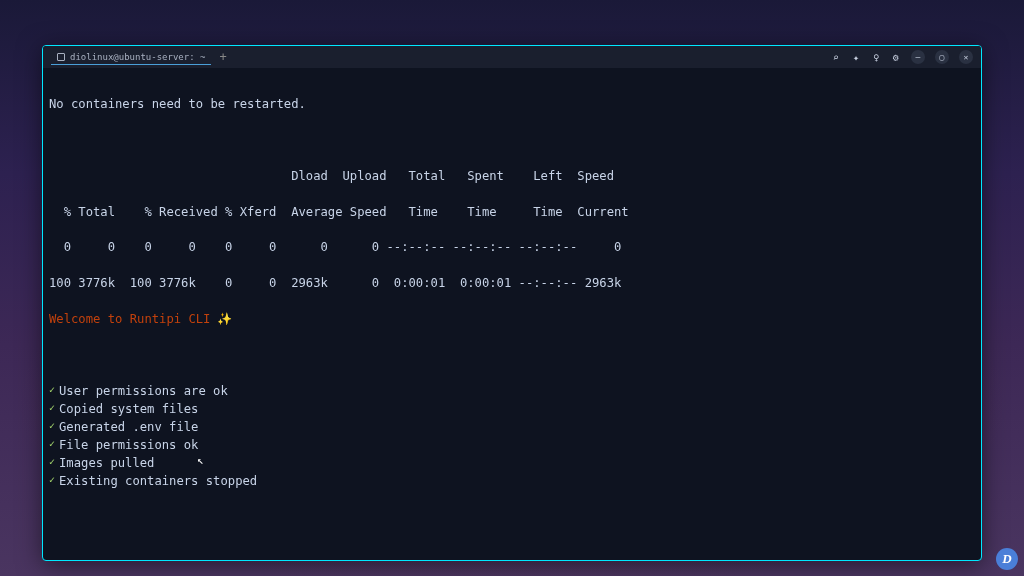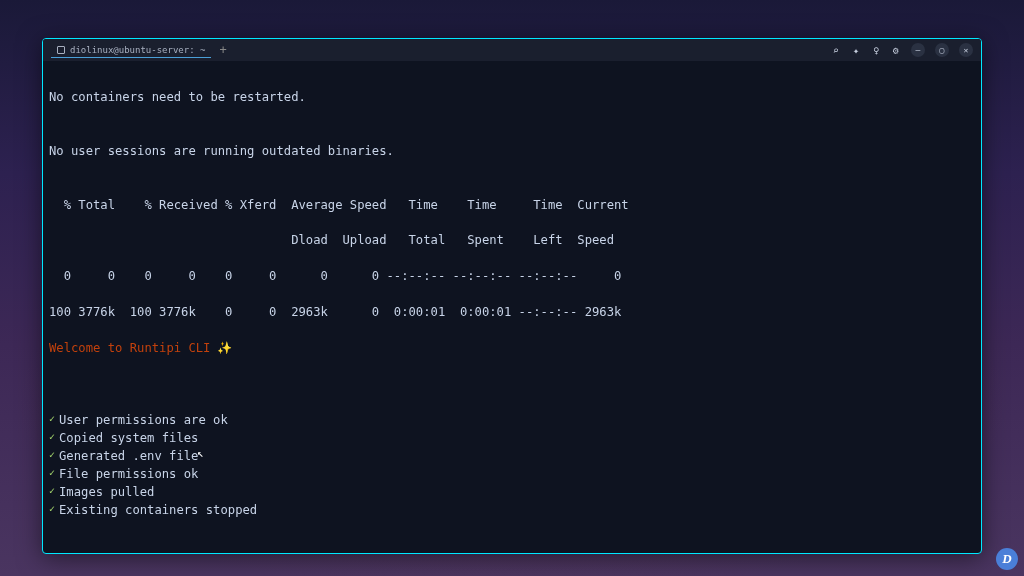--- a/index.html
+++ b/index.html
@@ -1,19 +1,19 @@
 <!DOCTYPE html>
 <html><head>
 <meta charset="utf-8">
 <style>
 *{margin:0;padding:0;box-sizing:border-box}
 body{width:1024px;height:576px;background:linear-gradient(180deg,#1a1938 0%,#2d2150 30%,#3d2856 60%,#4a3560 100%);font-family:ui-monospace,Consolas,monospace;overflow:hidden;position:relative}
 .bg-moon{position:absolute;left:410px;top:260px;width:180px;height:180px;border-radius:50%;background:radial-gradient(circle at 45% 35%,#e8d8c8,#d4c0a8 40%,rgba(180,150,120,0.6) 70%,transparent);filter:blur(2px);opacity:0.45}
 .bg-haze{position:absolute;inset:0;background:radial-gradient(ellipse 500px 200px at 50% 70%,rgba(180,80,80,0.15),transparent)}
-.terminal-window{position:absolute;left:42px;top:38px;width:940px;height:516px;background:#0e1320;border:1px solid #00e8ff;border-radius:4px;box-shadow:0 4px 24px rgba(0,0,0,0.5);display:flex;flex-direction:column;overflow:hidden}
+.terminal-window{position:absolute;left:42px;top:45px;width:940px;height:516px;background:#0e1320;border:1px solid #00e8ff;border-radius:4px;box-shadow:0 4px 24px rgba(0,0,0,0.5);display:flex;flex-direction:column;overflow:hidden}
 .titlebar{height:22px;background:#1a1f2e;display:flex;align-items:center;padding:0 8px;color:#a8b0c0;font-size:9px}
 .tab-area{display:flex;align-items:center;gap:8px}
 .tab{display:flex;align-items:center;gap:5px;padding:2px 6px;border-bottom:1px solid #4a9fd8;font-size:9px}
 .tab-icon{width:8px;height:8px;border:1px solid #a8b0c0;border-radius:1px}
 .add-tab{font-size:12px;color:#888}
 .titlebar-right{margin-left:auto;display:flex;align-items:center;gap:10px;color:#c8d0e0}
 .tb-icon{width:10px;height:10px;display:inline-flex;align-items:center;justify-content:center;font-size:10px;cursor:pointer}
 .win-btn{width:14px;height:14px;border-radius:50%;display:flex;align-items:center;justify-content:center;background:#2a3142;font-size:8px;cursor:pointer}
 .terminal-body{flex:1;padding:10px 4px 6px 6px;font-size:12.2px;line-height:1.47;color:#c8d4e8;overflow:hidden;font-family:"DejaVu Sans Mono",ui-monospace,Consolas,monospace;white-space:pre}
 .line{white-space:pre}
@@ -43,24 +43,23 @@
       <span class="tb-icon">♀</span>
       <span class="tb-icon">⚙</span>
       <span class="win-btn">—</span>
       <span class="win-btn">▢</span>
       <span class="win-btn">✕</span>
     </div>
   </div>
   <div class="terminal-body">
 <div class="line">No containers need to be restarted.</div>
 <div class="line"></div>
-<div class="line">No user sessions are running outdated binaries.</div>
 <div class="line"></div>
+<div class="line">                                 Dload  Upload   Total   Spent    Left  Speed</div>
 <div class="line">  % Total    % Received % Xferd  Average Speed   Time    Time     Time  Current</div>
-<div class="line">                                 Dload  Upload   Total   Spent    Left  Speed</div>
 <div class="line">  0     0    0     0    0     0      0      0 --:--:-- --:--:-- --:--:--     0</div>
 <div class="line">100 3776k  100 3776k    0     0  2963k      0  0:00:01  0:00:01 --:--:-- 2963k</div>
 <div class="line green">Welcome to Runtipi CLI ✨</div>
 <div class="line"> </div>
 <div id="checks-container"><div class="check-line"><span class="check">✓</span> <span>User permissions are ok</span></div><div class="check-line"><span class="check">✓</span> <span>Copied system files</span></div><div class="check-line"><span class="check">✓</span> <span>Generated .env file</span></div><div class="check-line"><span class="check">✓</span> <span>File permissions ok</span></div><div class="check-line"><span class="check">✓</span> <span>Images pulled</span></div><div class="check-line"><span class="check">✓</span> <span>Existing containers stopped</span></div></div>
 
 
   </div>
   <span class="cursor-pointer">↖</span>
 </div>

